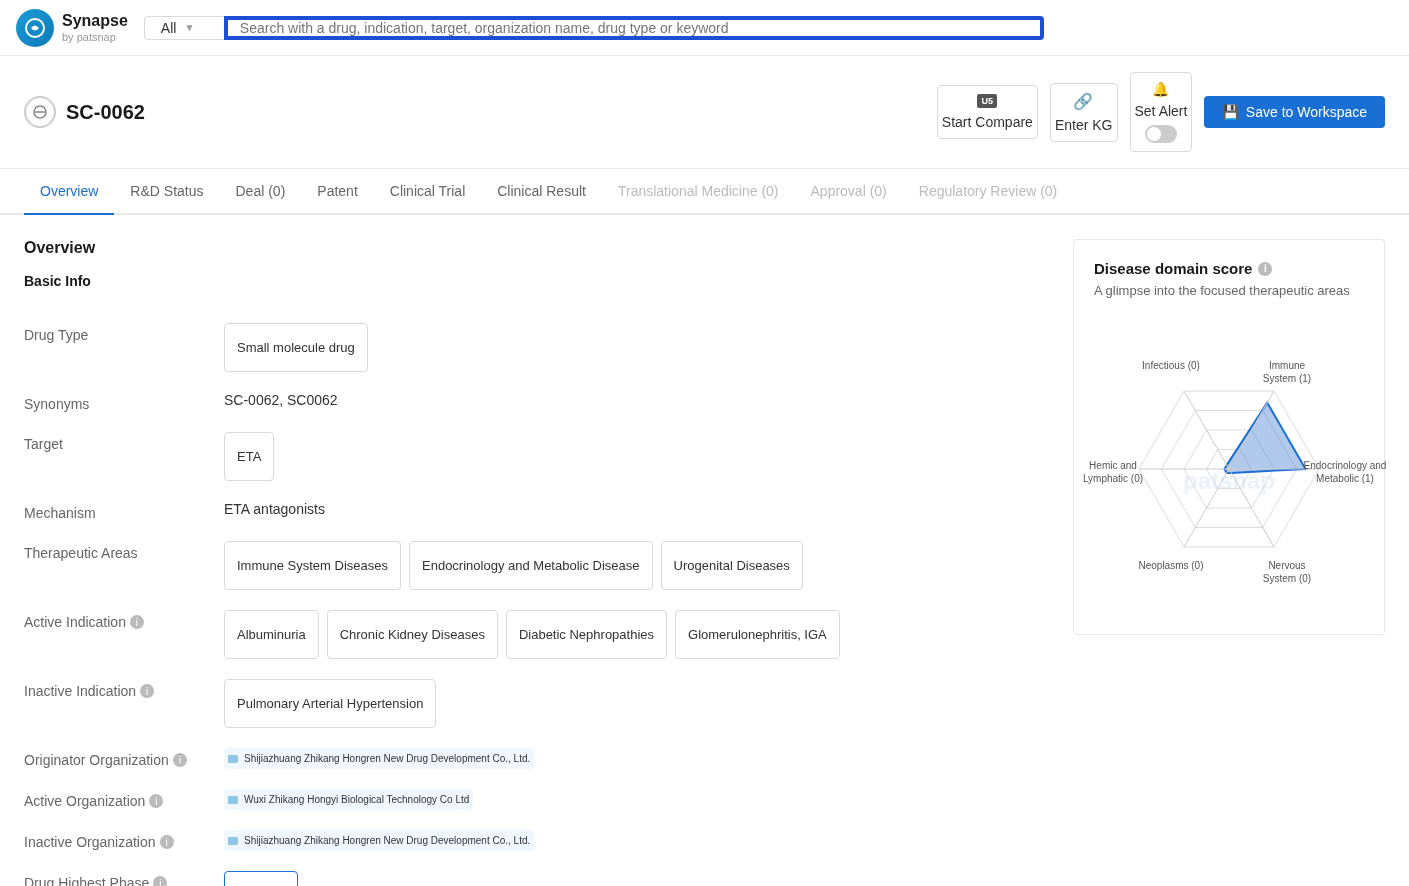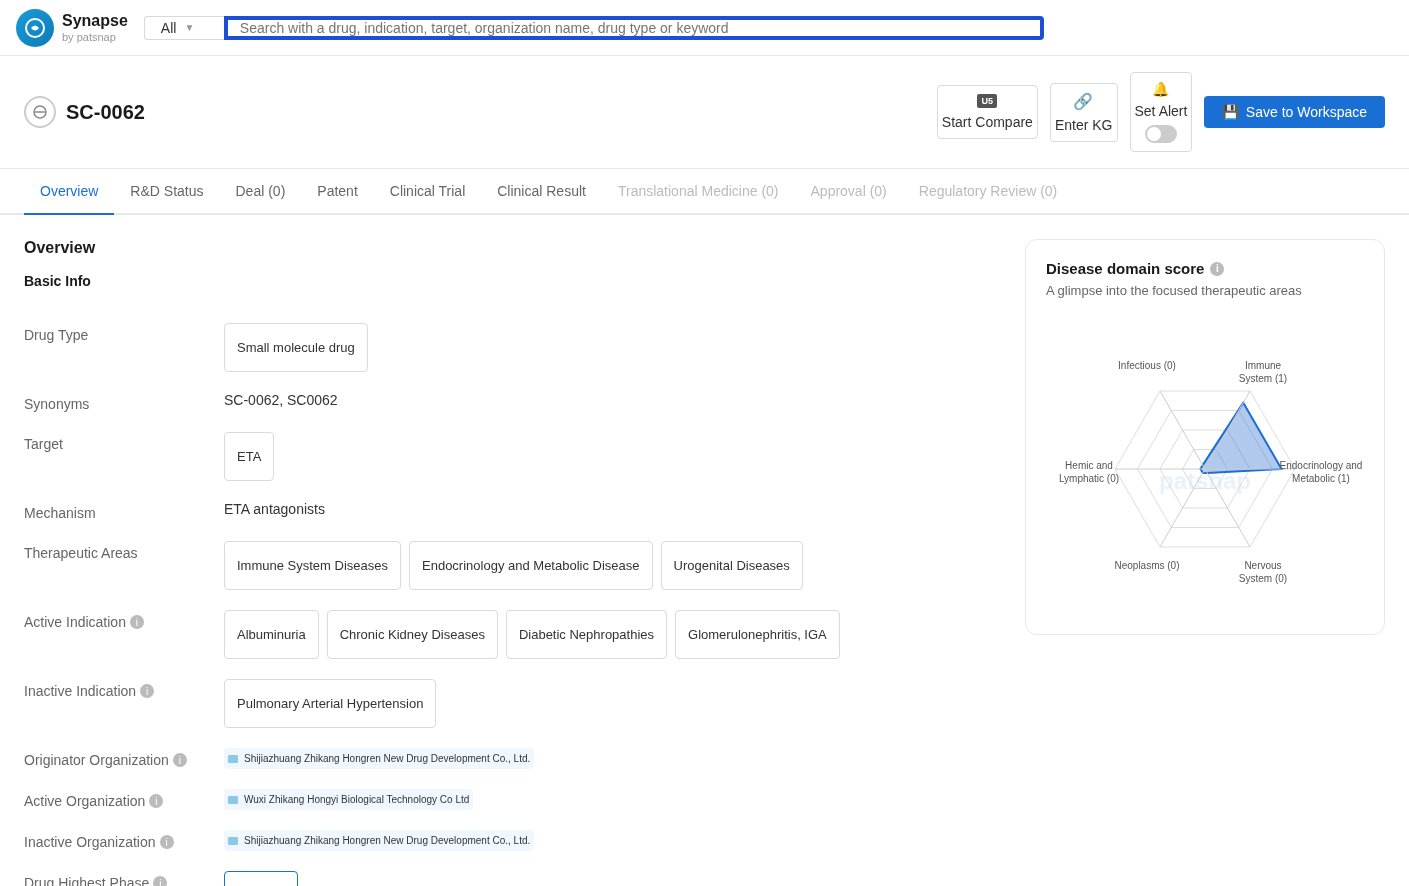--- a/index.html
+++ b/index.html
@@ -122,22 +122,23 @@
     .org-dot { width: 10px; height: 8px; background: #8dc8e8; border-radius: 1px; flex-shrink: 0; }
     .info-text { font-size: 14px; color: #333; }
     .help-icon {
       width: 14px; height: 14px; border-radius: 50%; background: #bbb;
       color: #fff; font-size: 10px; display: inline-flex; align-items: center;
       justify-content: center; cursor: pointer; flex-shrink: 0;
     }
 
     
     .disease-panel {
-      border: 1px solid #e8e8e8; border-radius: 12px; padding: 20px;
+      border: 1px solid #e8e8e8; border-radius: 4px; padding: 20px;
       background: #fff;
+      margin-left: 48px;
     }
     .disease-panel-title {
       font-size: 15px; font-weight: 600; color: #1a1a1a;
       display: flex; align-items: center; gap: 6px; margin-bottom: 6px;
     }
     .disease-panel-sub { font-size: 13px; color: #666; margin-bottom: 16px; }
 
     
     .radar-container {
       width: 100%; display: flex; justify-content: center; align-items: center;

